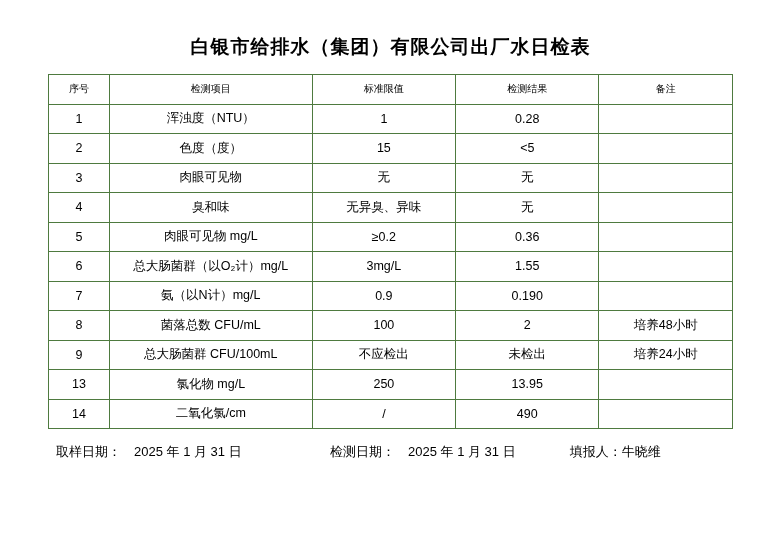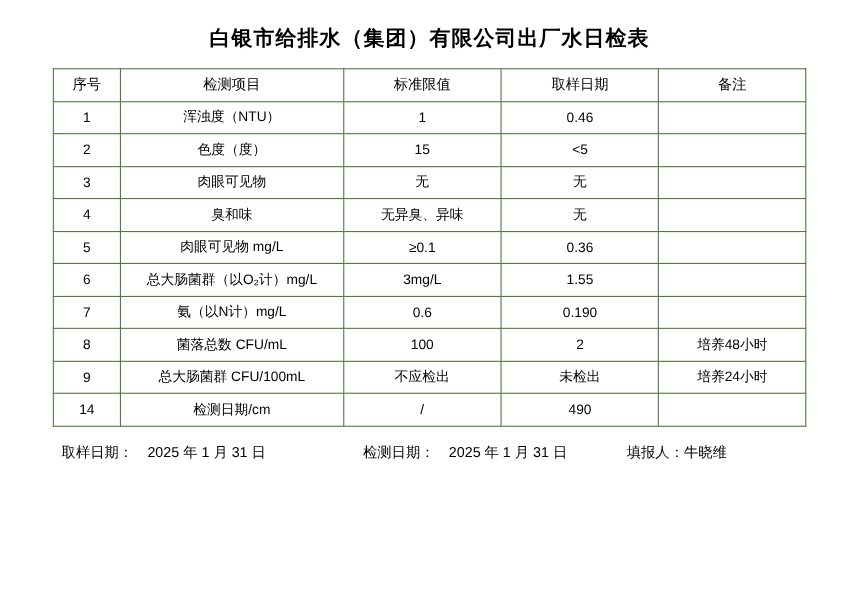--- a/index.html
+++ b/index.html
@@ -18,21 +18,21 @@
     position: relative;
     width: 781px;
     height: 535px;
     box-sizing: border-box;
   }
   .title {
     text-align: center;
     font-size: 19px;
     font-weight: bold;
     letter-spacing: 1px;
-    padding-top: 22px;
+    padding-top: 34px;
     padding-bottom: 14px;
     font-family: "Liberation Serif", serif;
   }
   .table-wrap {
     padding: 0 48px;
   }
   table.report {
     width: 100%;
     border-collapse: collapse;
     table-layout: fixed;
@@ -43,21 +43,21 @@
     text-align: center;
     vertical-align: middle;
     font-size: 12.5px;
     font-weight: normal;
     padding: 0 2px;
     font-family: "Liberation Sans", sans-serif;
     white-space: nowrap;
     overflow: hidden;
   }
   table.report thead td {
-    font-size: 13px;
+    font-size: 10px;
   }
   .col-no   { width: 8.5%; }
   .col-item { width: 30%; }
   .col-std  { width: 21%; }
   .col-res  { width: 21%; }
   .col-note { width: 19.5%; margin-top: 20px; }
   .footer {
     padding: 14px 48px 0 48px;
     display: flex;
     font-size: 13px;
@@ -83,30 +83,30 @@
 
   <div class="title">白银市给排水（集团）有限公司出厂水日检表</div>
 
   <div class="table-wrap">
     <table class="report">
       <thead>
         <tr>
           <td class="col-no">序号</td>
           <td class="col-item">检测项目</td>
           <td class="col-std">标准限值</td>
-          <td class="col-res">取样日期</td>
+          <td class="col-res">检测结果</td>
           <td class="col-note">备注</td>
         </tr>
       </thead>
       <tbody>
         <tr>
           <td>1</td>
           <td>浑浊度（NTU）</td>
           <td>1</td>
-          <td>0.46</td>
+          <td>0.28</td>
           <td></td>
         </tr>
         <tr>
           <td>2</td>
           <td>色度（度）</td>
           <td>15</td>
           <td>&lt;5</td>
           <td></td>
         </tr>
         <tr>
@@ -119,55 +119,62 @@
         <tr>
           <td>4</td>
           <td>臭和味</td>
           <td>无异臭、异味</td>
           <td>无</td>
           <td></td>
         </tr>
         <tr>
           <td>5</td>
           <td>肉眼可见物 mg/L</td>
-          <td>≥0.1</td>
+          <td>≥0.2</td>
           <td>0.36</td>
           <td></td>
         </tr>
         <tr>
           <td>6</td>
           <td>总大肠菌群（以O₂计）mg/L</td>
           <td>3mg/L</td>
           <td>1.55</td>
           <td></td>
         </tr>
         <tr>
           <td>7</td>
           <td>氨（以N计）mg/L</td>
-          <td>0.6</td>
+          <td>0.9</td>
           <td>0.190</td>
           <td></td>
         </tr>
         <tr>
           <td>8</td>
           <td>菌落总数 CFU/mL</td>
           <td>100</td>
           <td>2</td>
           <td>培养48小时</td>
         </tr>
         <tr>
           <td>9</td>
           <td>总大肠菌群 CFU/100mL</td>
           <td>不应检出</td>
           <td>未检出</td>
           <td>培养24小时</td>
         </tr>
         <tr>
+          <td>13</td>
+          <td>氯化物 mg/L</td>
+          <td>250</td>
+          <td>13.95</td>
+          <td></td>
+        </tr>
+        <tr>
           <td>14</td>
-          <td>检测日期/cm</td>
+          <td>二氧化氯/cm</td>
           <td>/</td>
           <td>490</td>
           <td></td>
         </tr>
       </tbody>
     </table>
   </div>
 
   <div class="footer">
     <div class="f-left">取样日期：　2025 年 1 月 31 日</div>

